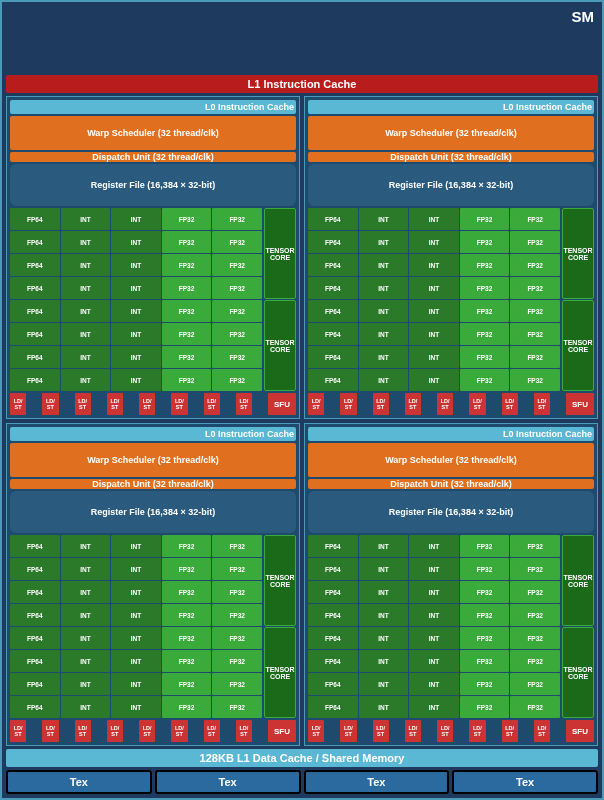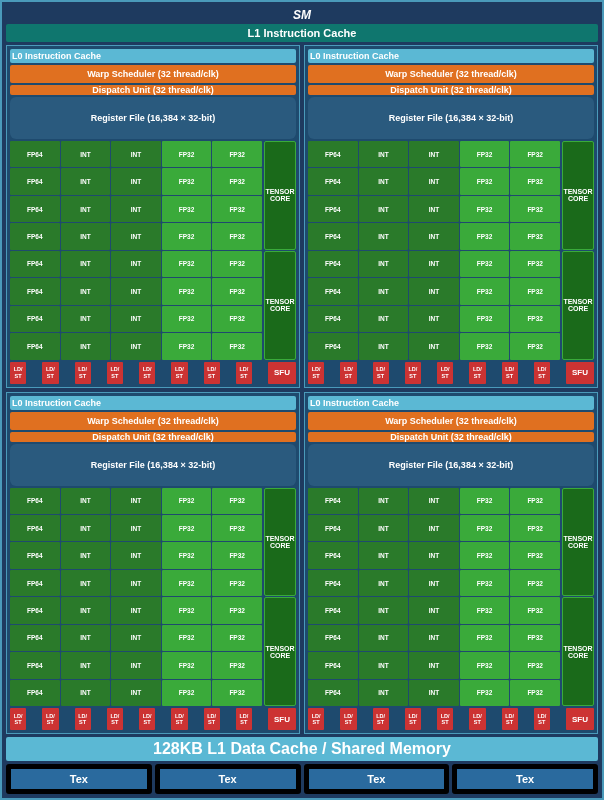--- a/index.html
+++ b/index.html
@@ -16,36 +16,36 @@
       height: 800px;
       background: #1e3a5f;
       border: 2px solid #4a9aba;
       display: flex;
       flex-direction: column;
       padding: 4px;
     }
 
     .sm-label {
       color: white;
-      font-size: 12px;
-      font-weight: bold;
-      text-align: center;
+      font-size: 15px;
+      font-weight: bold;
+      text-align: right;
       padding: 2px 4px;
-      font-style: italic;
     }
 
     .l1-cache-bar {
-      background: #0f766e;
+      background: #b91c1c;
       color: white;
       font-size: 11px;
       font-weight: bold;
       text-align: center;
       padding: 3px;
       border-radius: 2px;
       margin-bottom: 3px;
+      margin-top: 48px;
     }
 
     .quadrants-grid {
       display: grid;
       grid-template-columns: 1fr 1fr;
       grid-template-rows: 1fr 1fr;
       gap: 4px;
       flex: 1;
     }
 
@@ -56,32 +56,32 @@
       flex-direction: column;
       padding: 3px;
       gap: 2px;
     }
 
     .l0-cache {
       background: #5bb8d4;
       color: white;
       font-size: 9px;
       font-weight: bold;
-      text-align: left;
+      text-align: right;
       padding: 2px;
       border-radius: 2px;
     }
 
     .warp-scheduler {
       background: #e07020;
       color: white;
       font-size: 9px;
       font-weight: bold;
       text-align: center;
-      padding: 4px;
+      padding: 12px;
       border-radius: 2px;
     }
 
     .dispatch-unit {
       background: #e07020;
       color: white;
       font-size: 9px;
       font-weight: bold;
       text-align: center;
       padding: 0;
@@ -186,21 +186,21 @@
       border-radius: 1px;
       width: 28px;
       display: flex;
       align-items: center;
       justify-content: center;
     }
 
     .l1-data-cache {
       background: #5bb8d4;
       color: white;
-      font-size: 16px;
+      font-size: 11px;
       font-weight: bold;
       text-align: center;
       padding: 3px;
       border-radius: 2px;
       margin-top: 3px;
     }
 
     .tex-row {
       display: flex;
       flex-direction: row;
@@ -210,21 +210,21 @@
 
     .tex-cell {
       background: #2a6a9e;
       color: white;
       font-size: 11px;
       font-weight: bold;
       text-align: center;
       padding: 4px;
       border-radius: 3px;
       flex: 1;
-      border: 5px solid #000000;
+      border: 2px solid #000000;
     }
   </style>
 </head>
 <body>
 
 <div class="sm-wrapper">
   <div class="sm-label">SM</div>
   <div class="l1-cache-bar">L1 Instruction Cache</div>
 
   <div class="quadrants-grid">

